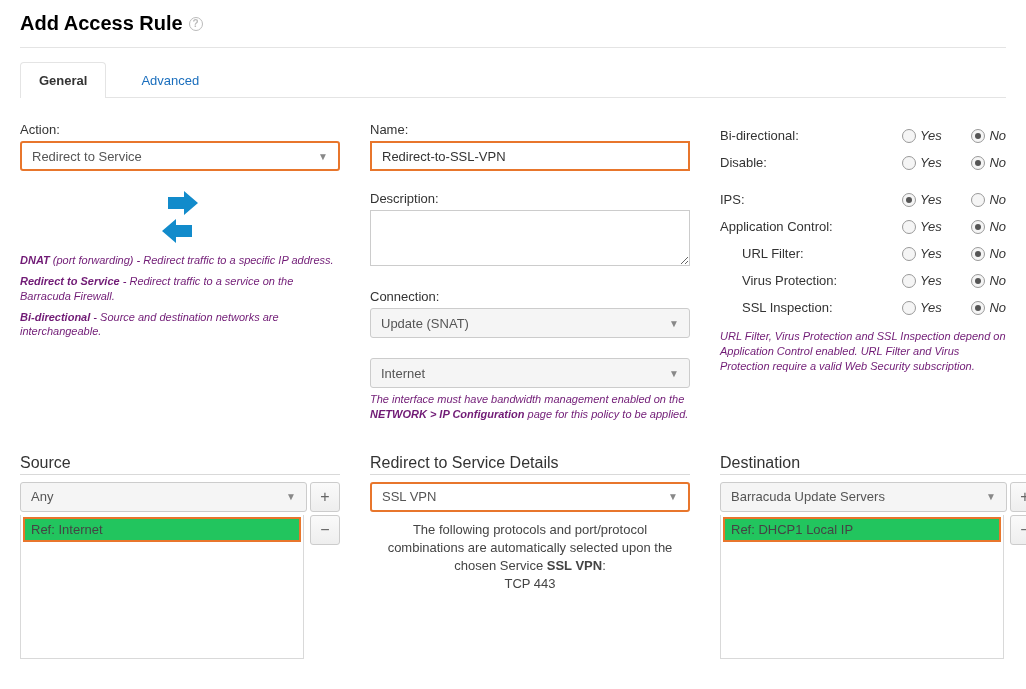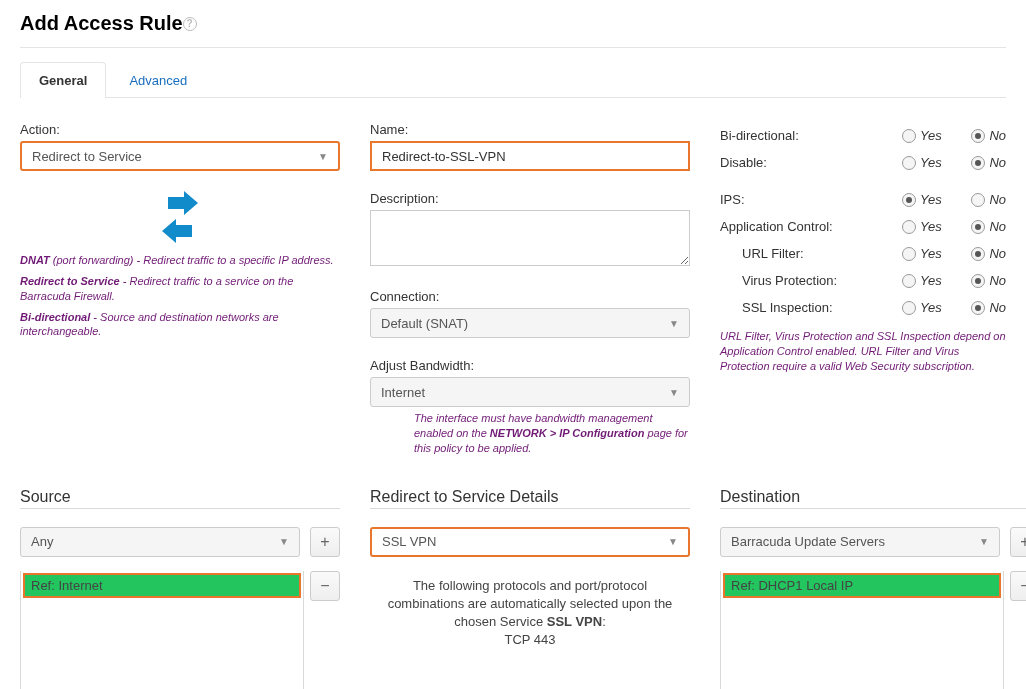--- a/index.html
+++ b/index.html
@@ -5,21 +5,21 @@
   * { box-sizing: border-box; }
   body {
     margin: 0;
     padding: 12px 20px;
     font-family: Arial, Helvetica, sans-serif;
     font-size: 13px;
     color: #333;
     background: #fff;
     width: 1026px;
   }
-  .title-row { display: flex; align-items: center; gap: 0; }
+  .title-row { display: flex; align-items: center; gap: 6px; }
   .title {
     font-size: 20px;
     font-weight: bold;
     color: #000;
   }
   .help-circle {
     display: inline-flex;
     align-items: center;
     justify-content: center;
     width: 14px; height: 14px;
@@ -29,21 +29,21 @@
     font-size: 10px;
     font-weight: bold;
   }
   hr.divider {
     border: none;
     border-top: 1px solid #e4e4e4;
     margin: 12px 0 0 0;
   }
   .tabs {
     display: flex;
-    gap: 4px;
+    gap: 16px;
     margin-top: 14px;
     border-bottom: 1px solid #e4e4e4;
   }
   .tab {
     padding: 10px 18px;
     border: 1px solid transparent;
     border-bottom: none;
     border-top-left-radius: 4px;
     border-top-right-radius: 4px;
     margin-bottom: -1px;
@@ -146,23 +146,23 @@
   }
   .section-title {
     font-size: 16px;
     color: #333;
     margin-bottom: 4px;
     padding-bottom: 2px;
     border-bottom: 1px solid #d9d9d9;
   }
   .list-header {
     display: flex;
-    gap: 10px;
-    align-items: center;
-    margin: 14px 0;
+    gap: 3px;
+    align-items: center;
+    margin: 3px 0;
   }
   .list-header .dropdown { flex: 1; }
   .sqbtn {
     width: 30px; height: 30px;
     border: 1px solid #ccc;
     border-radius: 3px;
     background: linear-gradient(#fafafa,#eee);
     display: inline-flex;
     align-items: center;
     justify-content: center;
@@ -236,31 +236,30 @@
         <span>Redirect-to-SSL-VPN</span>
       </div>
     </div>
     <div class="field">
       <div class="field-label">Description:</div>
       <textarea class="textarea" value="" style=""></textarea>
     </div>
     <div class="field">
       <div class="field-label">Connection:</div>
       <div class="dropdown">
-        <span>Default (SNAT)</span>
+        <span>Update (SNAT)</span>
         <span class="caret">▼</span>
       </div>
     </div>
     <div class="field" style="margin-bottom:4px;">
-      <div class="field-label">Adjust Bandwidth:</div>
       <div class="dropdown">
         <span>Internet</span>
         <span class="caret">▼</span>
       </div>
-      <div class="helper" style="margin-top:4px;margin-left:44px;">
+      <div class="helper" style="margin-top:4px;">
         <span>The interface must have bandwidth management enabled on the </span><b>NETWORK &gt; IP Configuration</b><span> page for this policy to be applied.</span>
       </div>
     </div>
   </div>
 
   <div class="col col-right">
     <div class="radio-row">
       <span class="rlabel">Bi-directional:</span>
       <span class="radio-group">
         <label>

